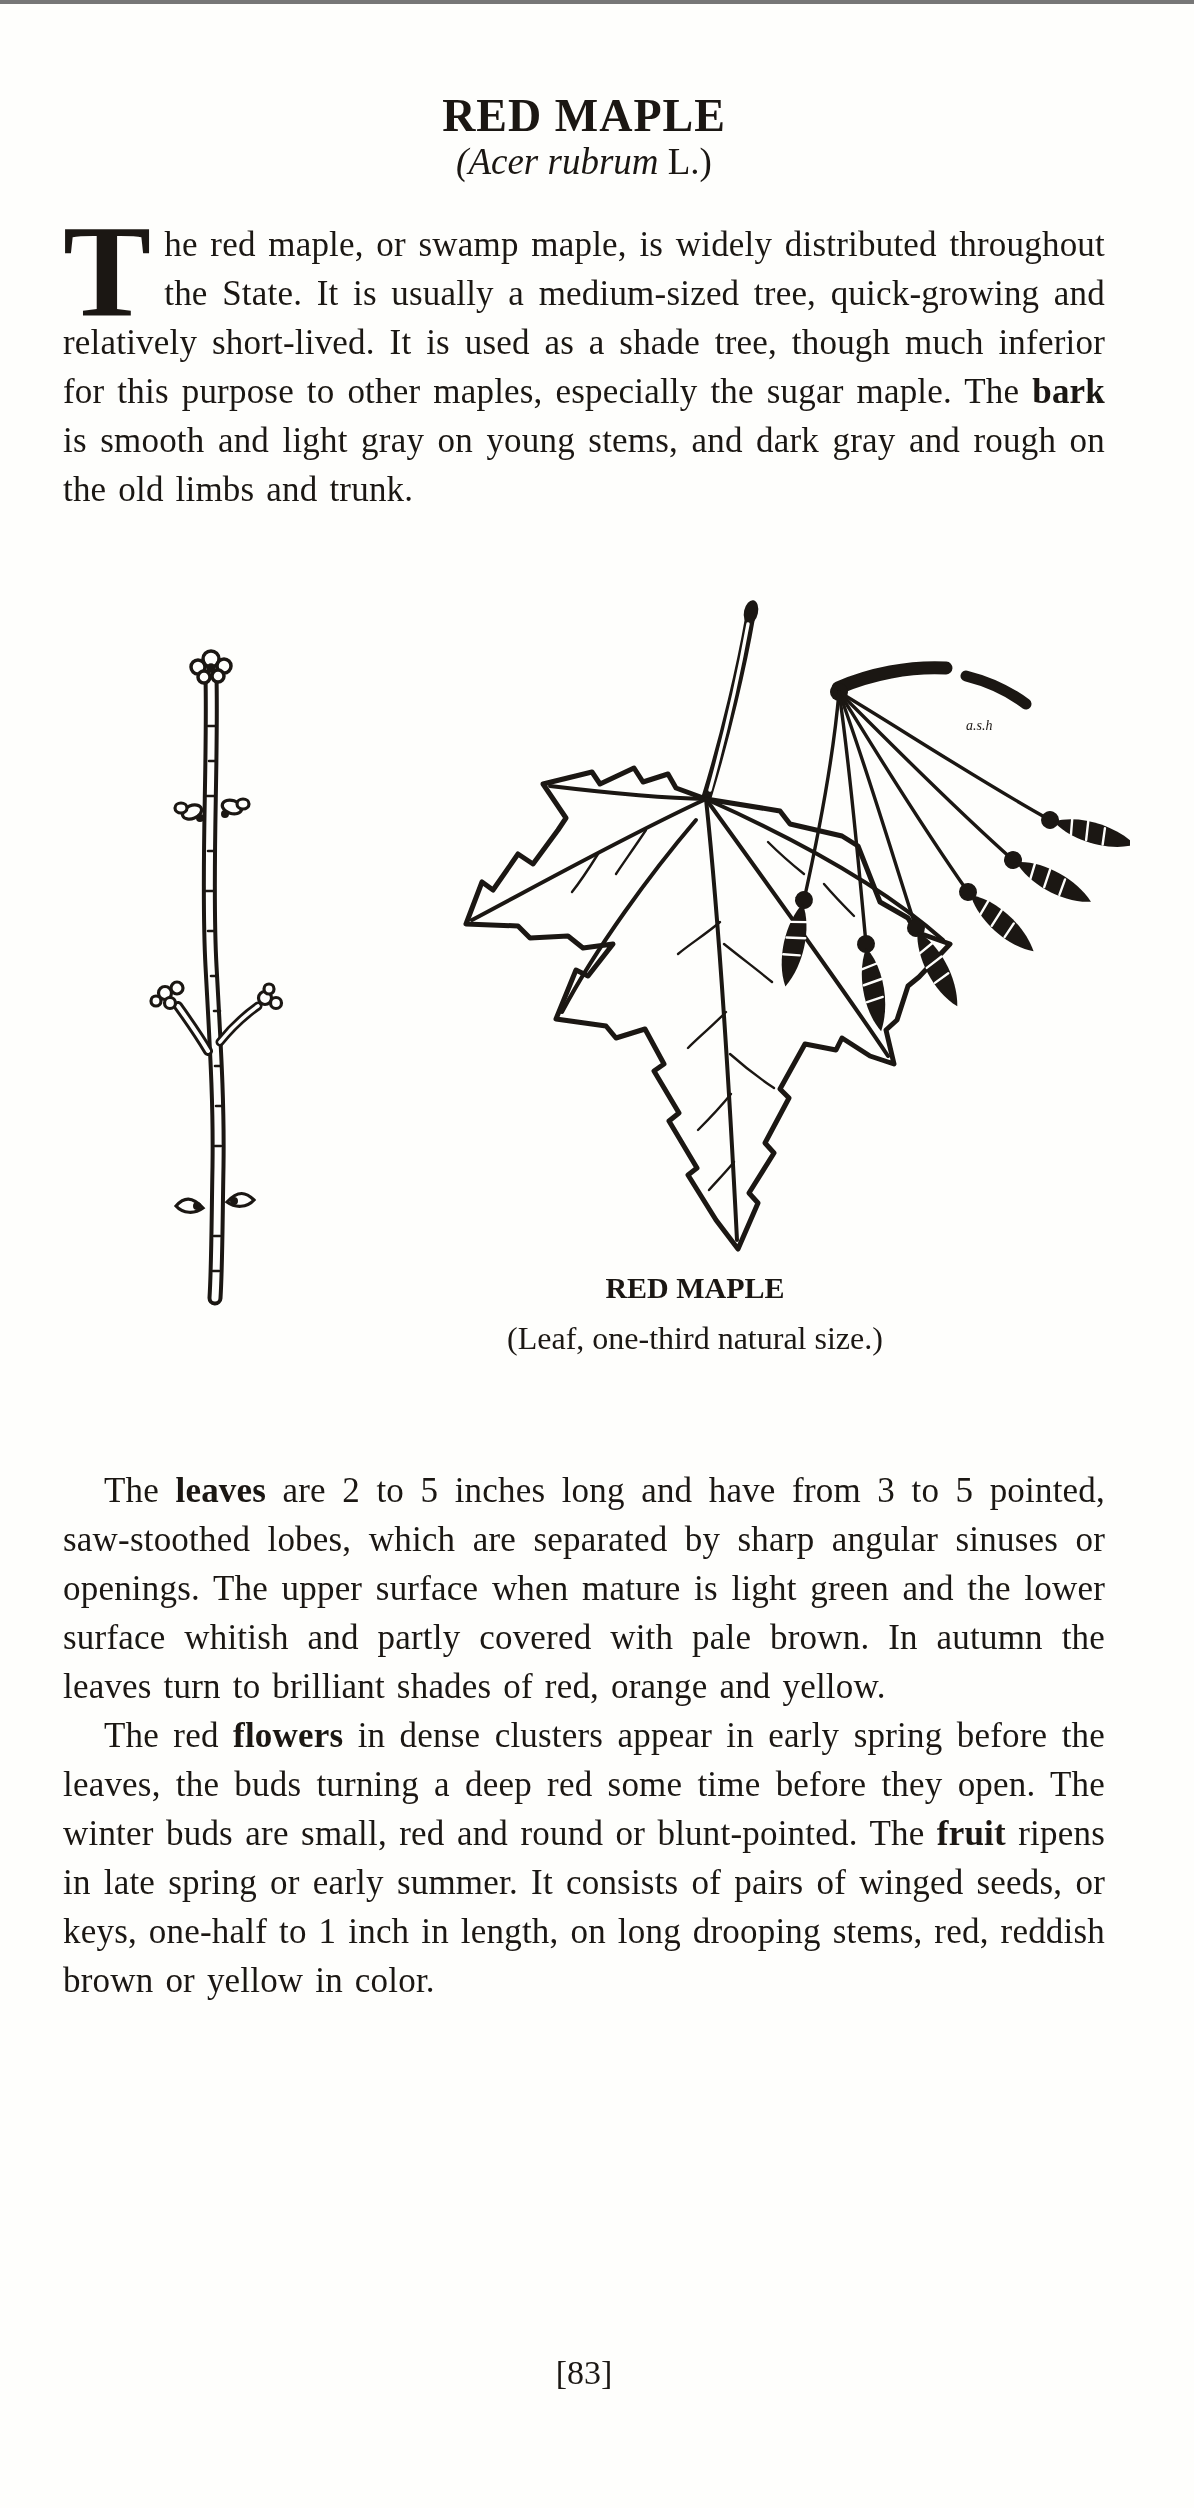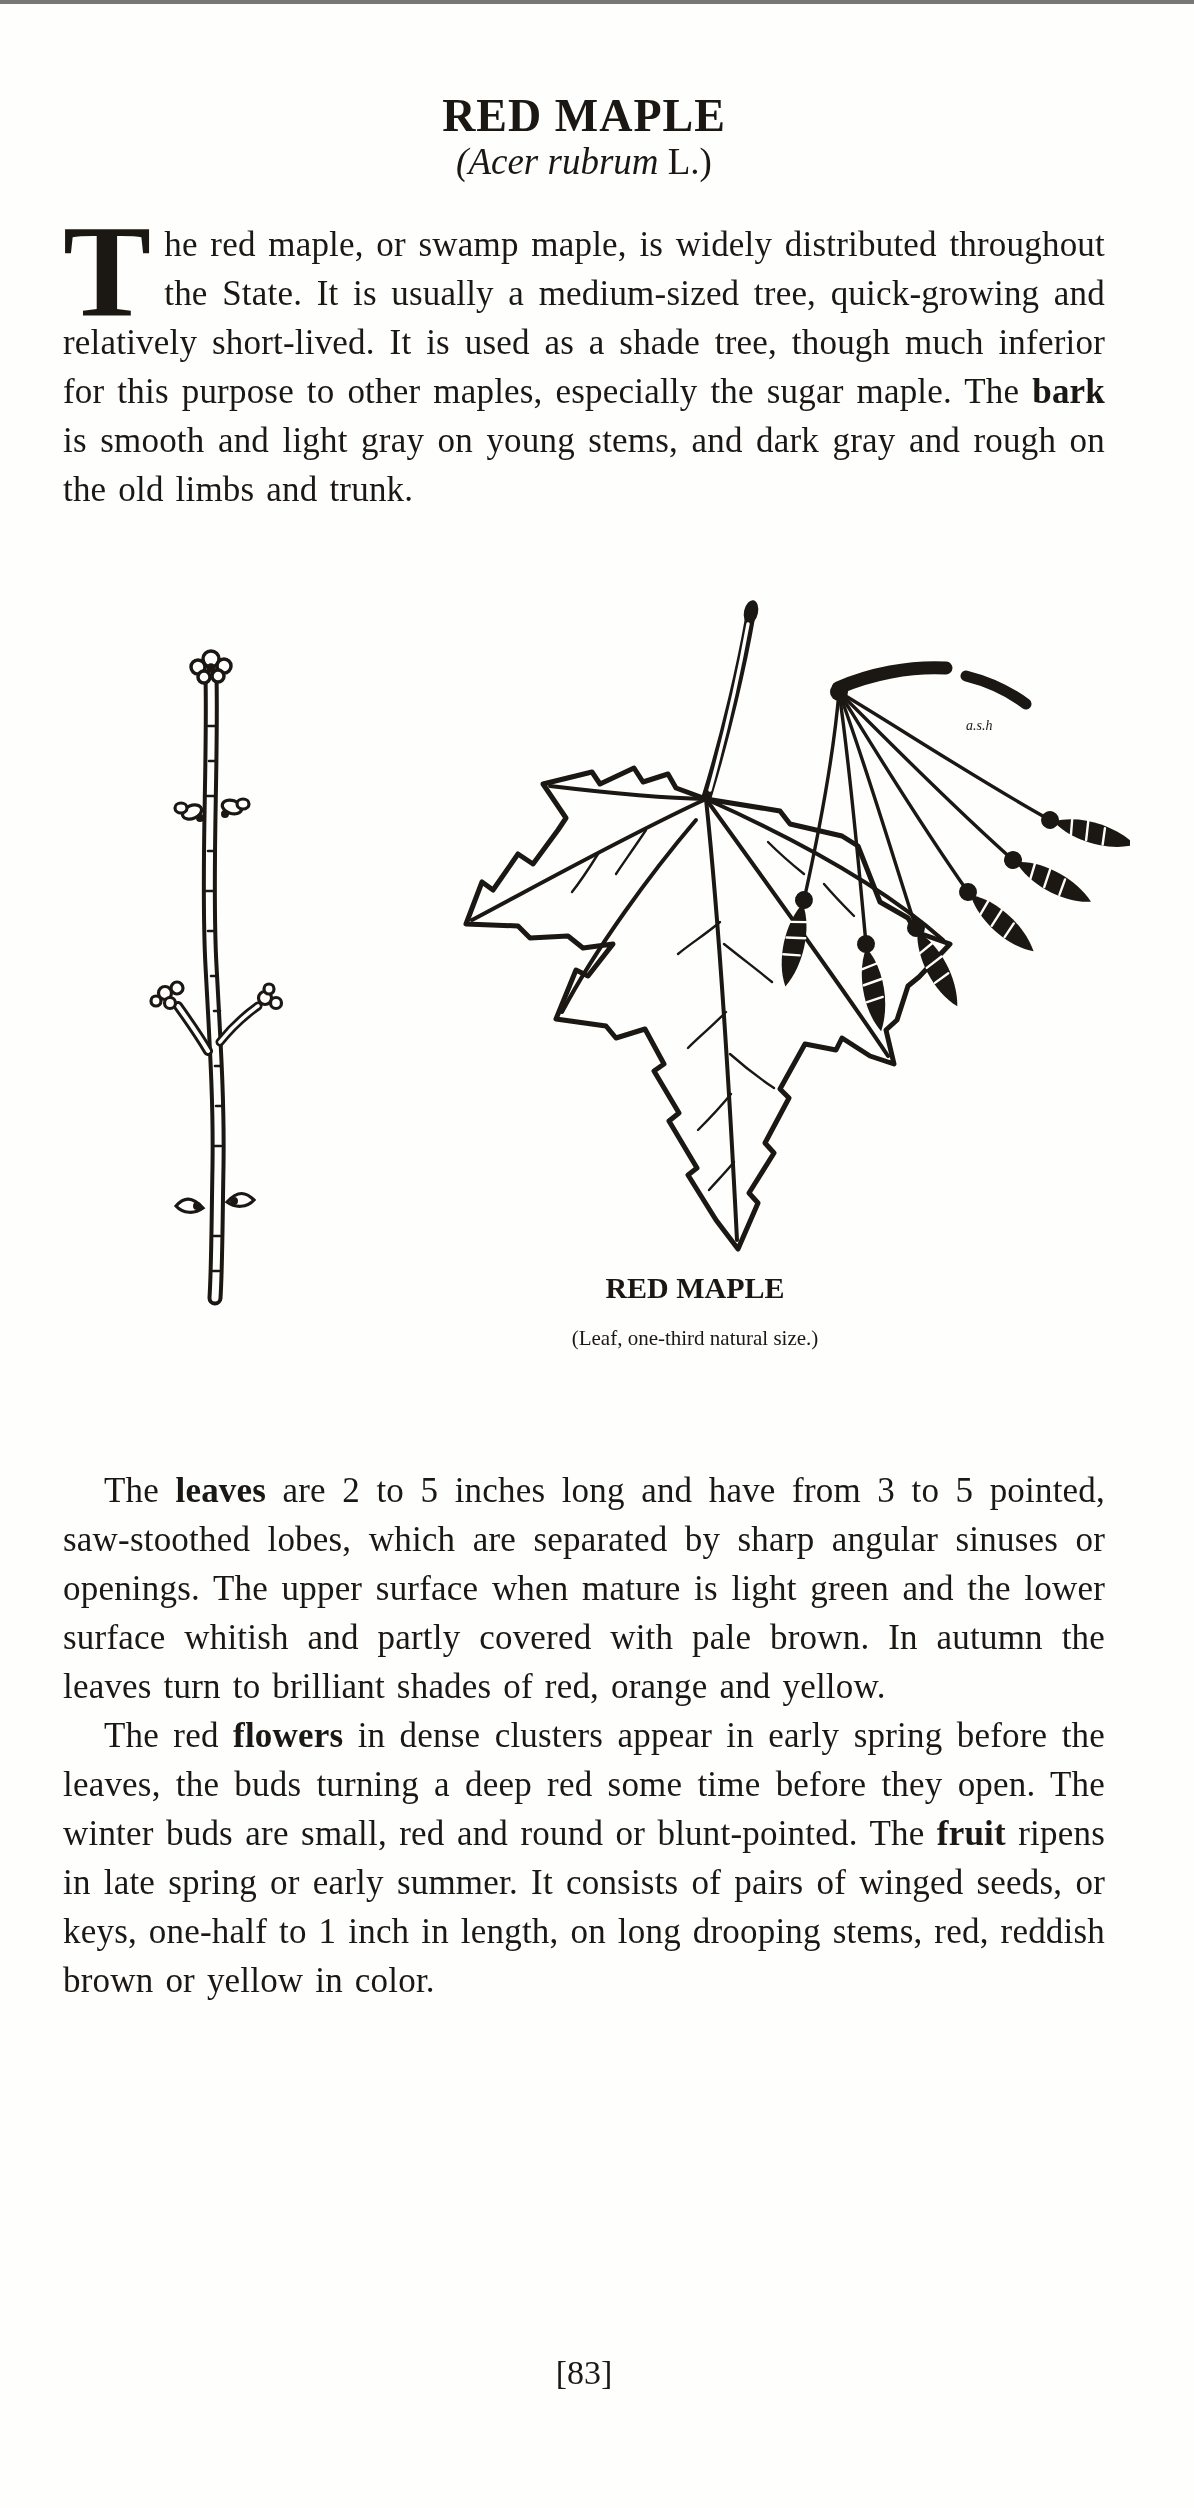--- a/index.html
+++ b/index.html
@@ -39,21 +39,21 @@
   }
   .bodyblock{
     position:absolute;top:1462px;left:63px;width:1042px;
   }
   .bodyblock p{margin:0;text-indent:41px;}
   .figure-caption{
     position:absolute;top:1258px;left:395px;width:600px;
     text-align:center;line-height:51px;
   }
   .cap-title{font-size:30px;font-weight:bold;}
-  .cap-line{font-size:21px;}
+  .cap-line{font-size:32px;}
   .pageno{
     position:absolute;top:2350px;left:63px;width:1042px;
     text-align:center;font-size:34px;
   }
   .twig-svg{position:absolute;left:148px;top:642px;width:142px;height:660px;}
   .leaf-svg{position:absolute;left:438px;top:588px;width:692px;height:692px;}
   b{font-weight:bold;}
 </style>
 </head>
 <body>

